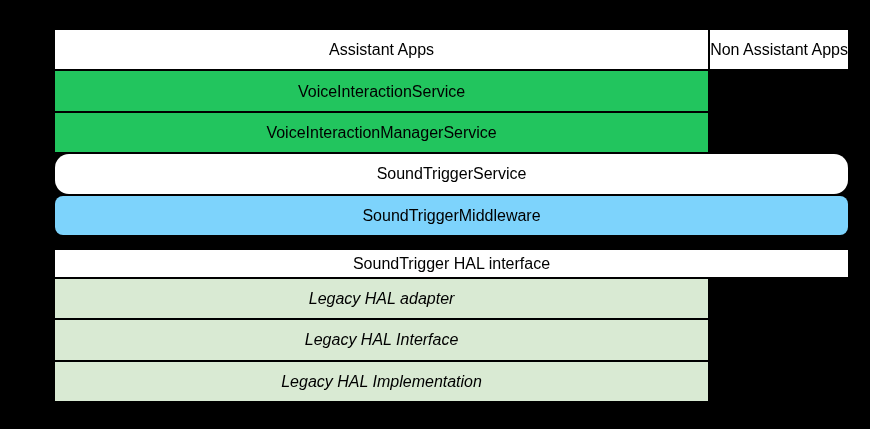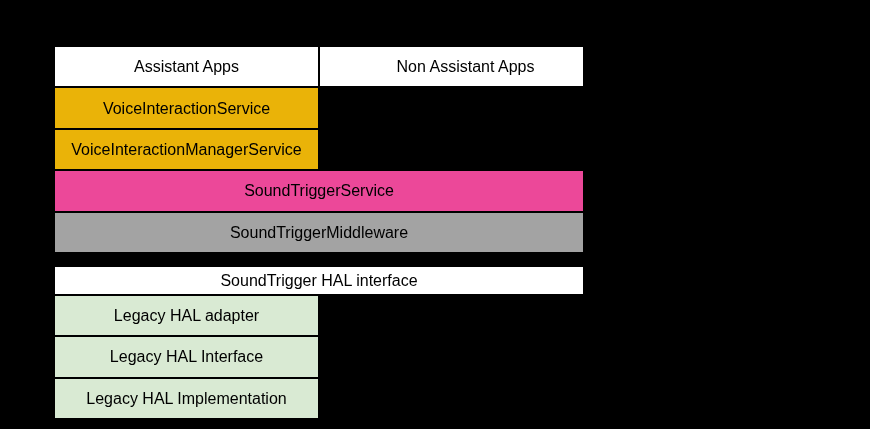--- a/index.html
+++ b/index.html
@@ -11,51 +11,51 @@
     position: relative;
     width: 870px;
     height: 429px;
     background: #000000;
     overflow: hidden;
     font-family: "Liberation Sans", "DejaVu Sans", sans-serif;
   }
   #stack-diagram {
     position: absolute;
     left: 53px;
-    top: 45px;
+    top: 28px;
     width: 797px;
     height: 375px;
     box-sizing: border-box;
     display: grid;
-    grid-template-columns: 1fr 1fr 1fr;
+    grid-template-columns: 1fr;
     grid-template-rows: repeat(9, 1fr);
     gap: 2px;
     background: #000000;
     border: 2px solid #000000;
   }
   .cell {
     display: flex;
     align-items: center;
     justify-content: center;
     text-align: center;
     font-size: 16px;
     color: #000000;
     line-height: 1.2;
     overflow: hidden;
   }
   
   .c-white  { background: #ffffff; }
-  .c-orange { background: #eab308; }
-  .c-blue   { background: #ec4899; }
-  .c-yellow { background: #a3a3a3; }
-  .c-green  { background: #d9ead3; }
+  .c-orange { background: #22c55e; }
+  .c-blue   { background: #ffffff; border-radius: 14px; }
+  .c-yellow { background: #7dd3fc; border-radius: 8px; }
+  .c-green  { background: #d9ead3; font-style: italic; }
 
   
   .r1c1 { grid-row: 1; grid-column: 1; }
-  .r1c2 { grid-row: 1; grid-column: 2; padding-left: 28px; }
+  .r1c2 { grid-row: 1; grid-column: 2; }
   .r2c1 { grid-row: 2; grid-column: 1; }
   .r2to3c2 { grid-row: 2 / 4; grid-column: 2; }
   .r3c1 { grid-row: 3; grid-column: 1; }
   .r4full { grid-row: 4; grid-column: 1 / 3; }
   .r5full { grid-row: 5; grid-column: 1 / 3; }
   .r6full { grid-row: 6; grid-column: 1 / 3; margin-top: 13px; }
   .r7c1 { grid-row: 7; grid-column: 1; }
   .r7to9c2 { grid-row: 7 / 10; grid-column: 2; }
   .r8c1 { grid-row: 8; grid-column: 1; }
   .r9c1 { grid-row: 9; grid-column: 1; }

